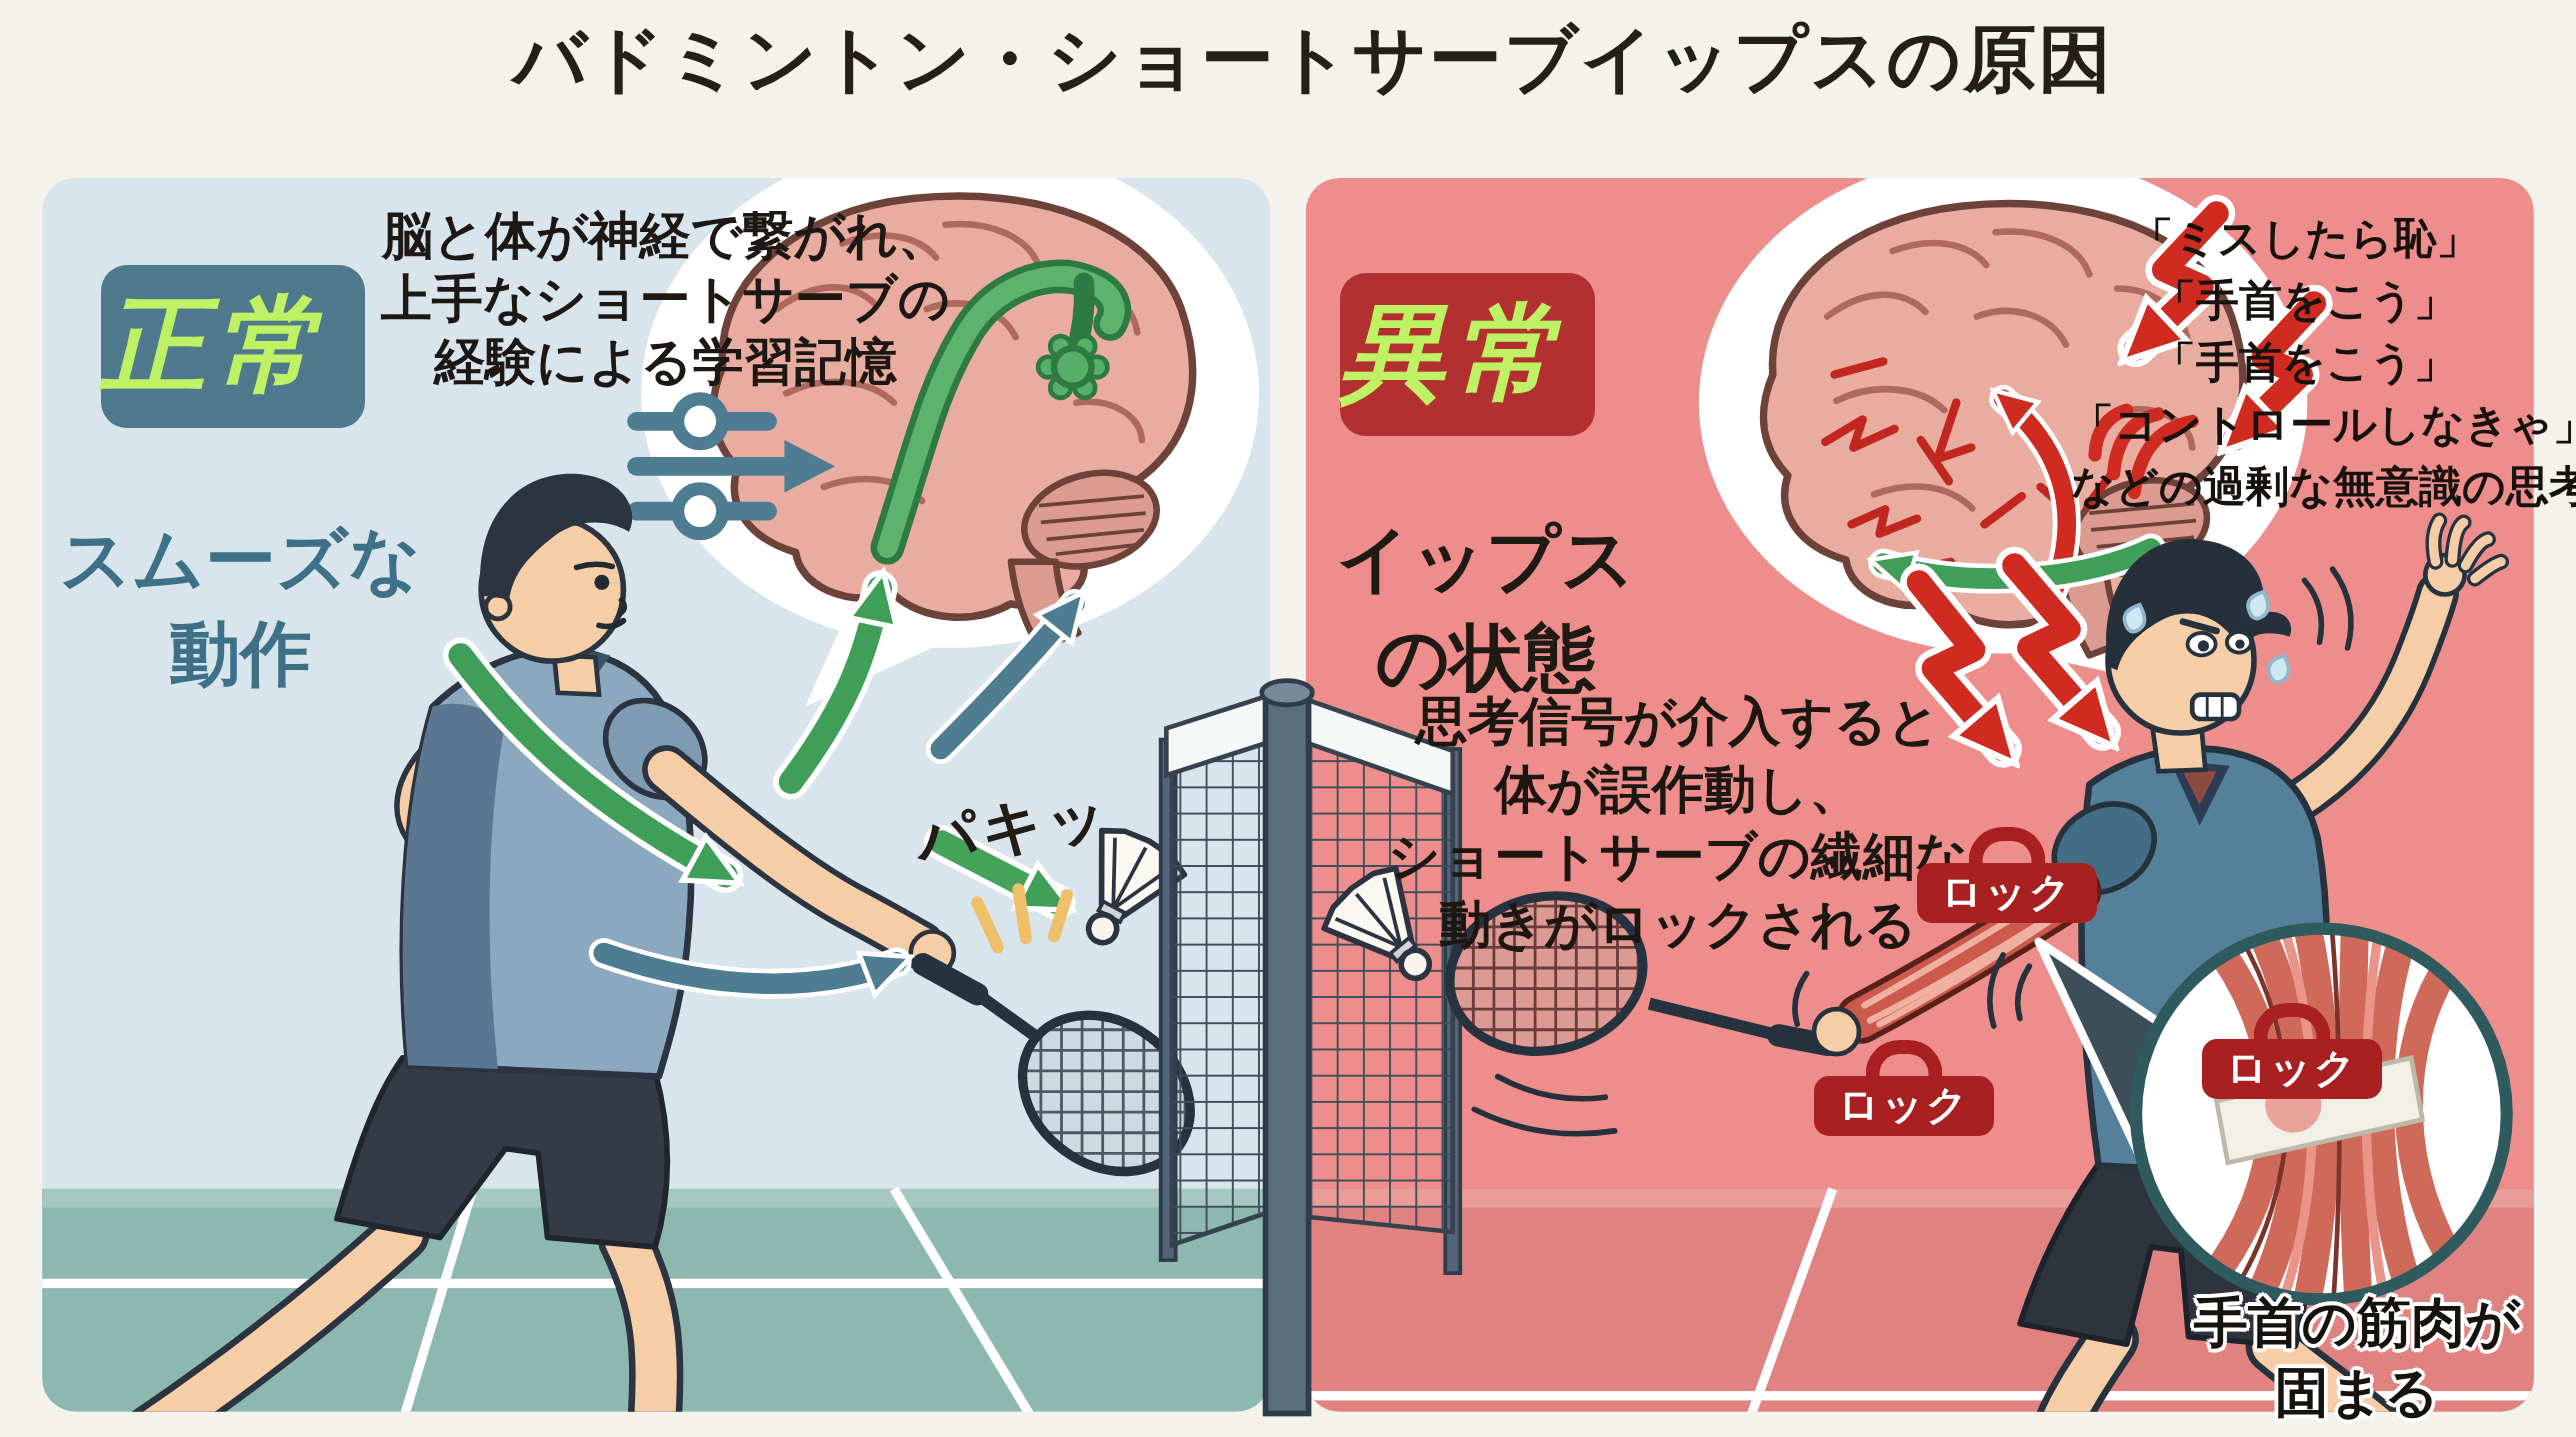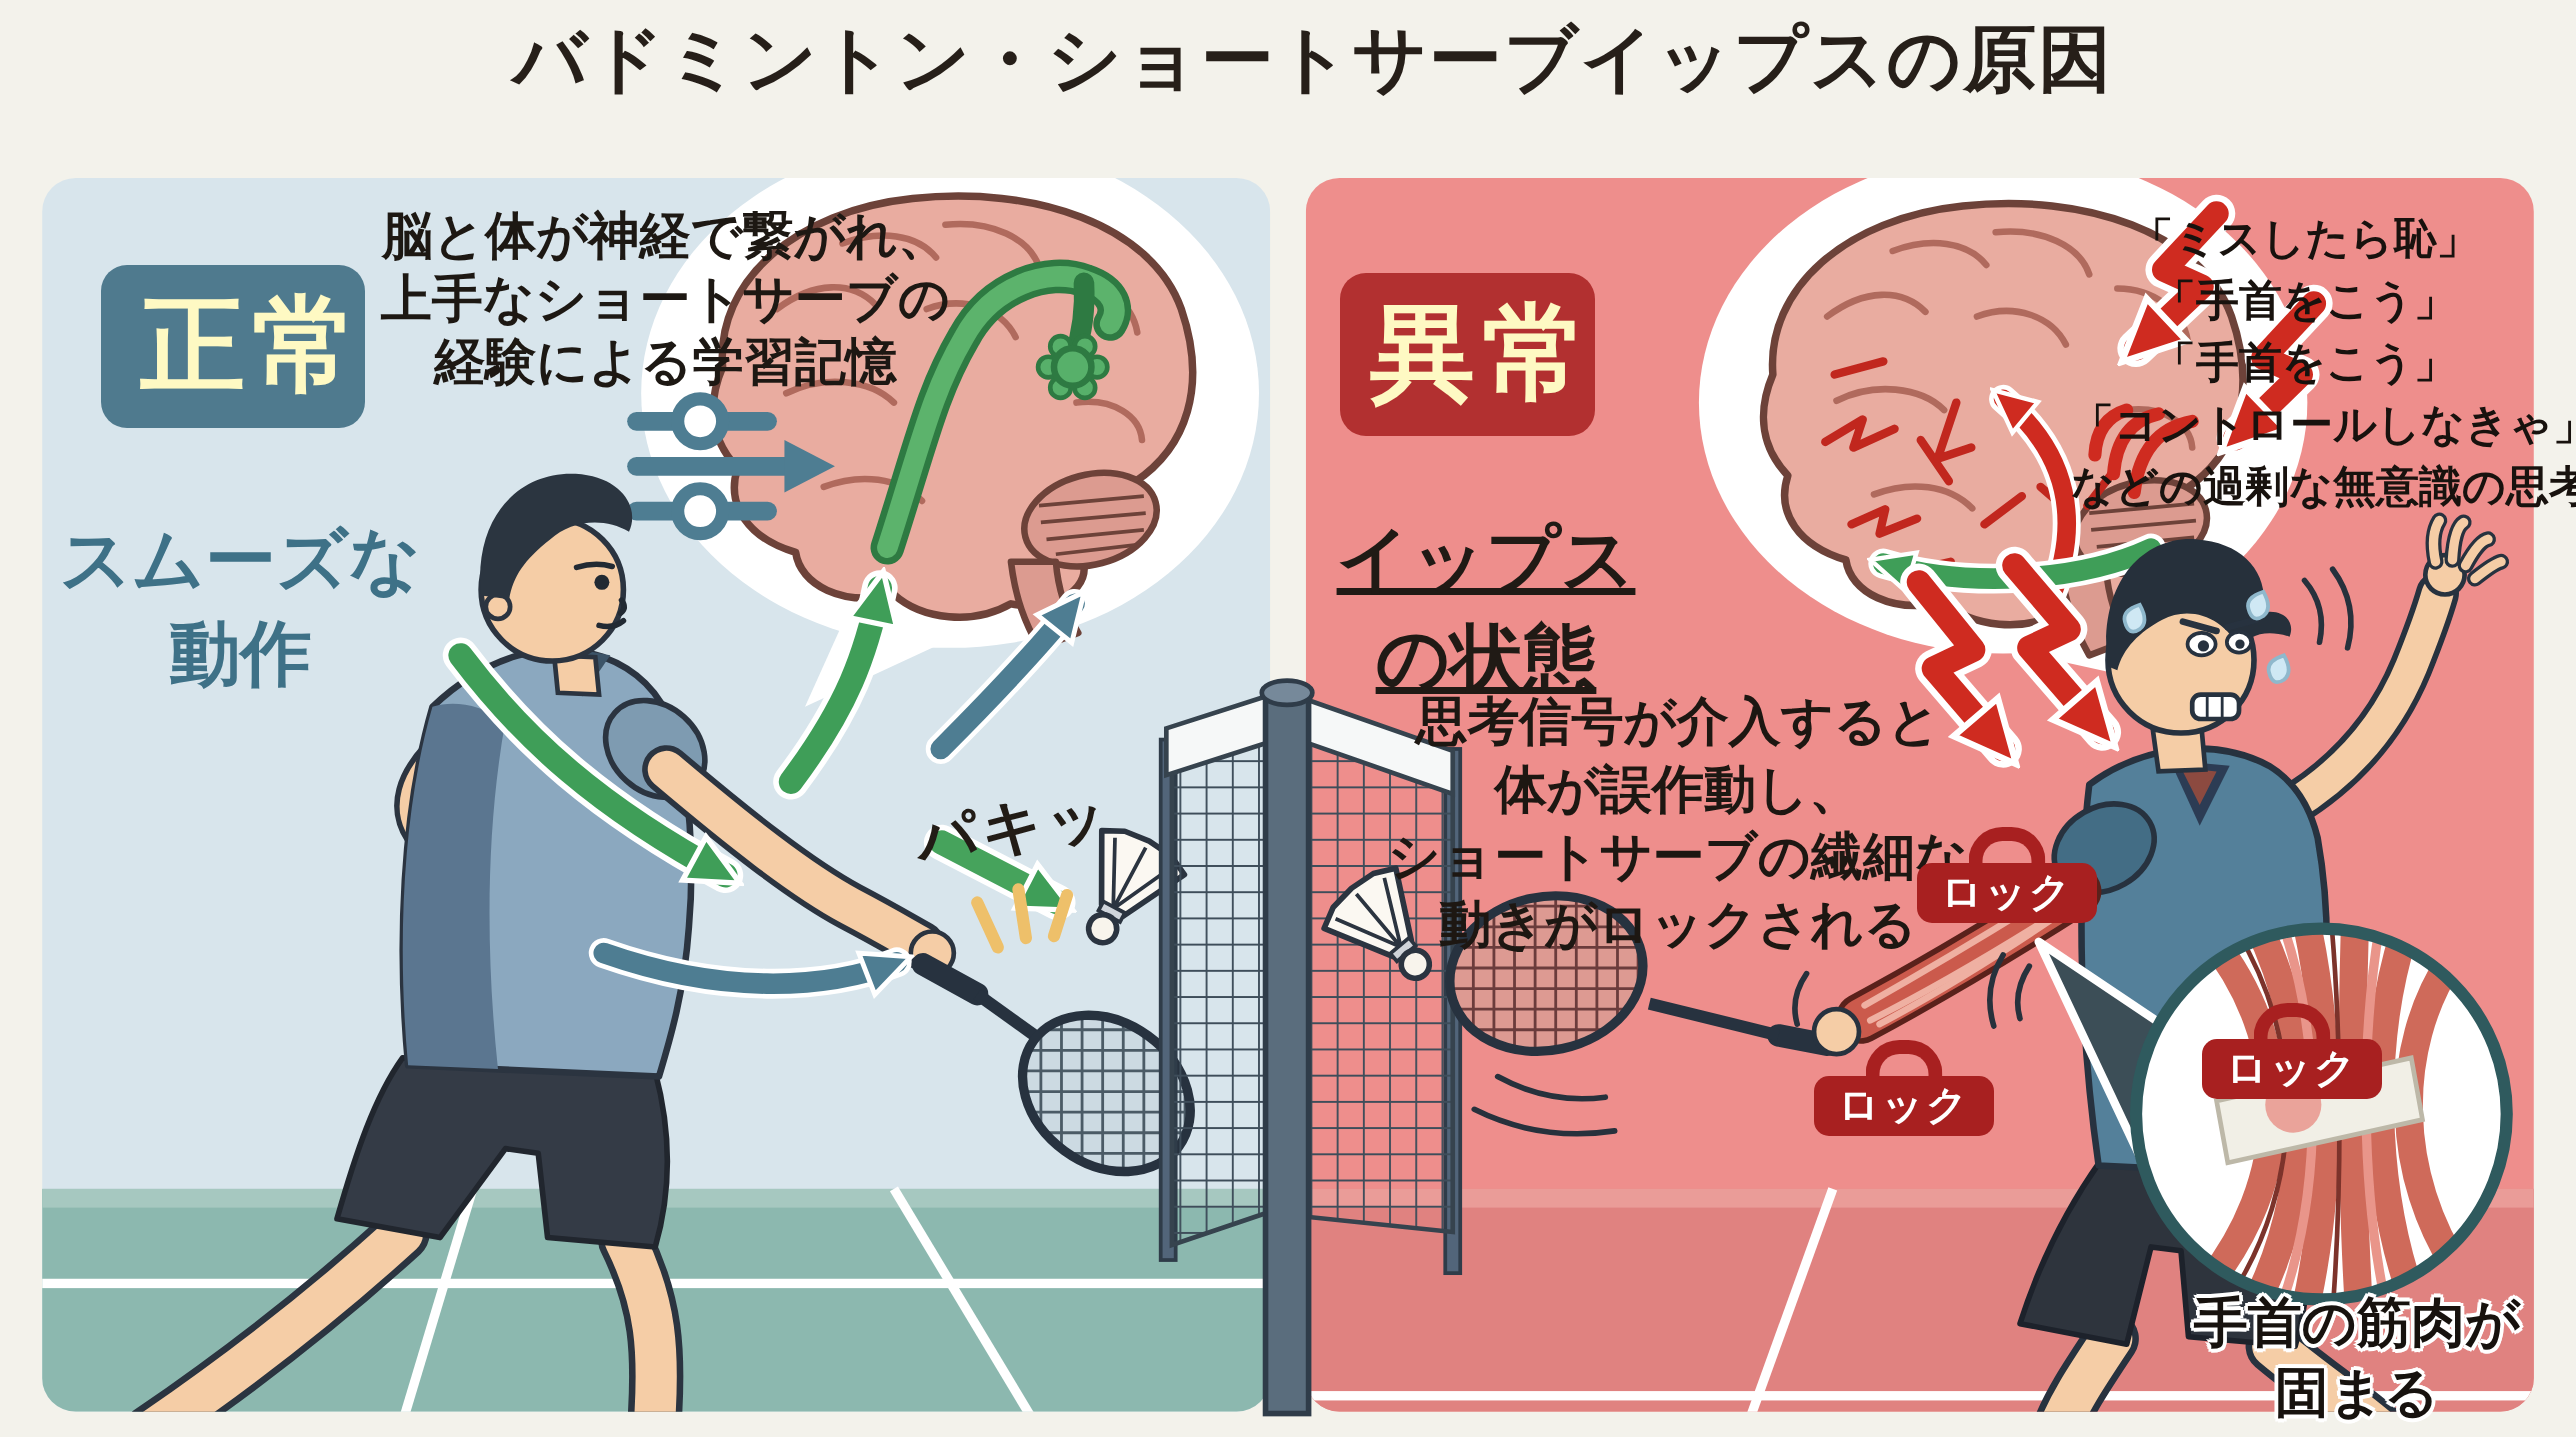--- a/index.html
+++ b/index.html
@@ -12,37 +12,37 @@
     background:#f3f2eb; overflow:hidden;
   }
   svg.art { position:absolute; left:0; top:0; z-index:1; }
   .txt { position:absolute; z-index:3; font-weight:900; }
 
   .title {
     left:0; top:11.2px; width:2576px; text-align:center;
     font-size:73px; letter-spacing:1.9px; color:#261f19;padding-left:25px;
   }
   .badge {
-    display:flex; align-items:center; justify-content:flex-end;
-    border-radius:26px; color:#fef9c3; font-size:105px; letter-spacing:7.5px;
+    display:flex; align-items:center; justify-content:flex-start;
+    border-radius:26px; color:#bef264; font-size:105px; letter-spacing:7.5px;font-style:italic;
   }
   .badge-normal { left:101px; top:265px; width:264px; height:163px; background:#4f7a8e; }
   .badge-abnormal { left:1340px; top:273px; width:255px; height:163px; background:#b23030; }
 
   .state-left {
     left:58px; top:513px; width:365px; text-align:center;
     font-size:71px; line-height:1.32; color:#3e7187;
   }
   .caption-left {
     left:373px; top:204px; width:585px; text-align:center;
     font-size:51px; line-height:1.24; color:#1d1813;
   }
   .state-right {
     left:1322px; top:510px; width:328px; text-align:center;
-    font-size:73px; line-height:1.35; color:#201a15;text-decoration:underline;
+    font-size:73px; line-height:1.35; color:#201a15;
   }
   .thoughts {
     left:2071px; top:208px; width:468px; text-align:center;
     font-size:43px; line-height:1.44; color:#18120e;
   }
   .mechanism {
     left:1355px; top:688px; width:646px; text-align:center;
     font-size:52px; line-height:1.3; color:#1d1712;
   }
   .sfx {

